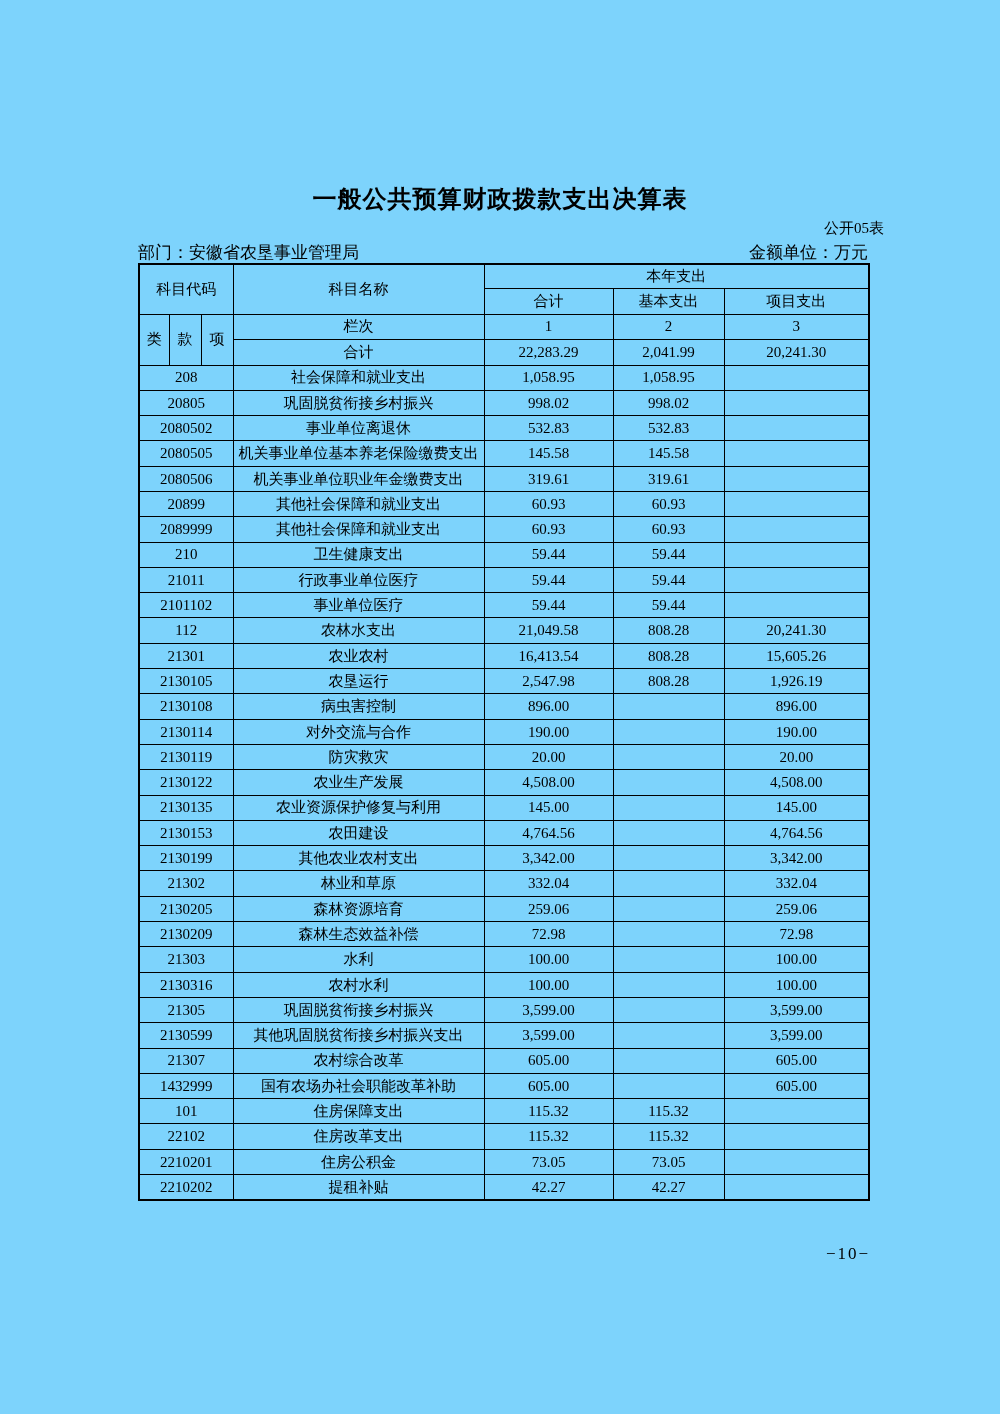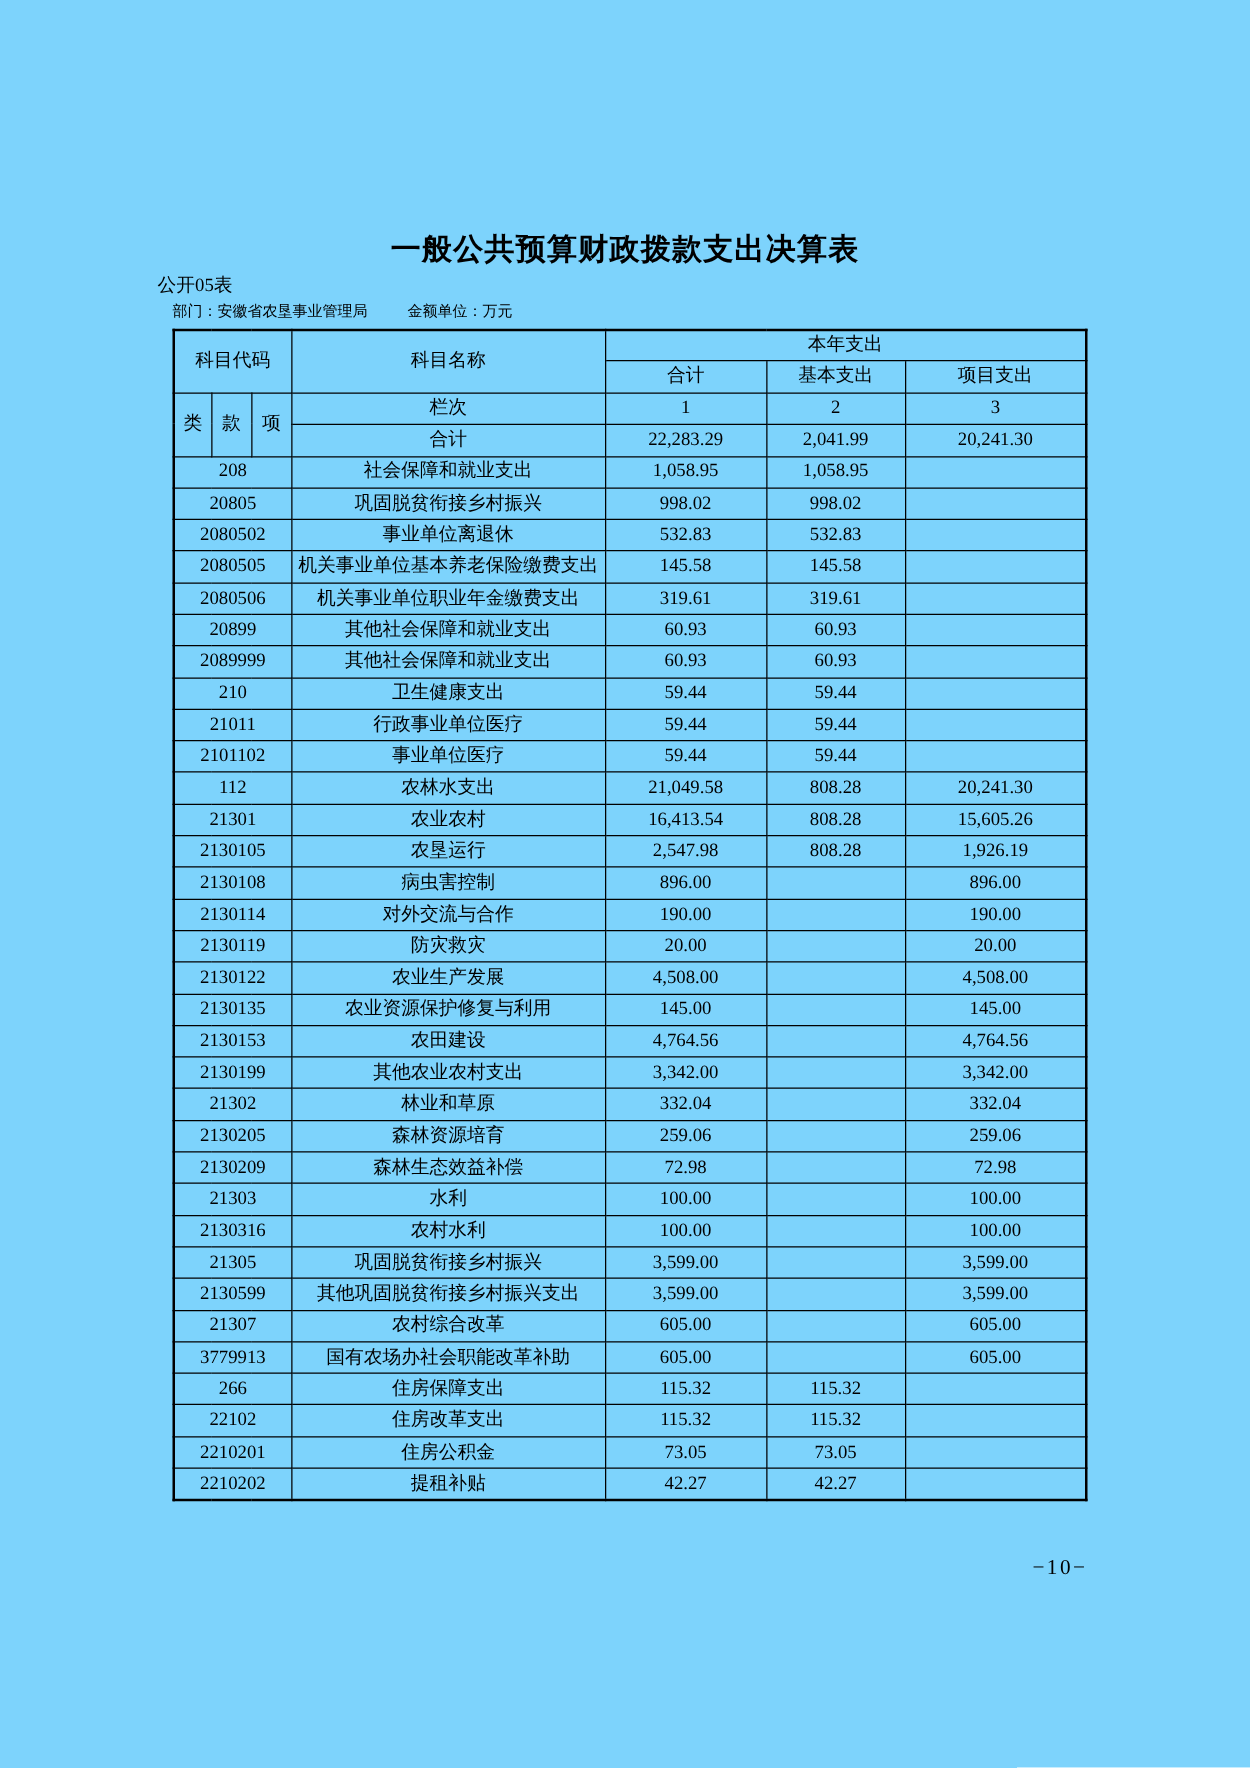--- a/index.html
+++ b/index.html
@@ -11,27 +11,27 @@
     font-family:"Liberation Serif","DejaVu Serif",serif;
     overflow:hidden;
   }
   .title{
     position:absolute;top:183px;left:0;width:1000px;
     margin:0;text-align:center;
     font-family:"Liberation Sans","DejaVu Sans",sans-serif;
     font-weight:bold;font-size:24px;letter-spacing:1px;
   }
   .form-code{
-    position:absolute;top:219px;left:126px;width:730px;
-    font-size:15px;
+    position:absolute;top:219px;left:154px;width:730px;
+    text-align:right;font-size:15px;
   }
   .meta-row{
     position:absolute;top:241px;left:138px;width:730px;
-    display:flex;
-    font-size:12px;
+    display:flex;justify-content:space-between;
+    font-size:17px;
     gap:32px;
   }
   table.fin{
     position:absolute;top:263px;left:138px;
     width:730px;border-collapse:collapse;table-layout:fixed;
     font-size:15px;
   }
   table.fin{border:2px solid #000;}
   table.fin td{
     border:1px solid #000;
@@ -299,28 +299,28 @@
           <td class="num">3,599.00</td>
         </tr>
         <tr class="datarow">
           <td class="code" colspan="3">21307</td>
           <td class="name">农村综合改革</td>
           <td class="num">605.00</td>
           <td class="num"></td>
           <td class="num">605.00</td>
         </tr>
         <tr class="datarow">
-          <td class="code" colspan="3">3779913</td>
+          <td class="code" colspan="3">1432999</td>
           <td class="name">国有农场办社会职能改革补助</td>
           <td class="num">605.00</td>
           <td class="num"></td>
           <td class="num">605.00</td>
         </tr>
         <tr class="datarow">
-          <td class="code" colspan="3">266</td>
+          <td class="code" colspan="3">101</td>
           <td class="name">住房保障支出</td>
           <td class="num">115.32</td>
           <td class="num">115.32</td>
           <td class="num"></td>
         </tr>
         <tr class="datarow">
           <td class="code" colspan="3">22102</td>
           <td class="name">住房改革支出</td>
           <td class="num">115.32</td>
           <td class="num">115.32</td>

